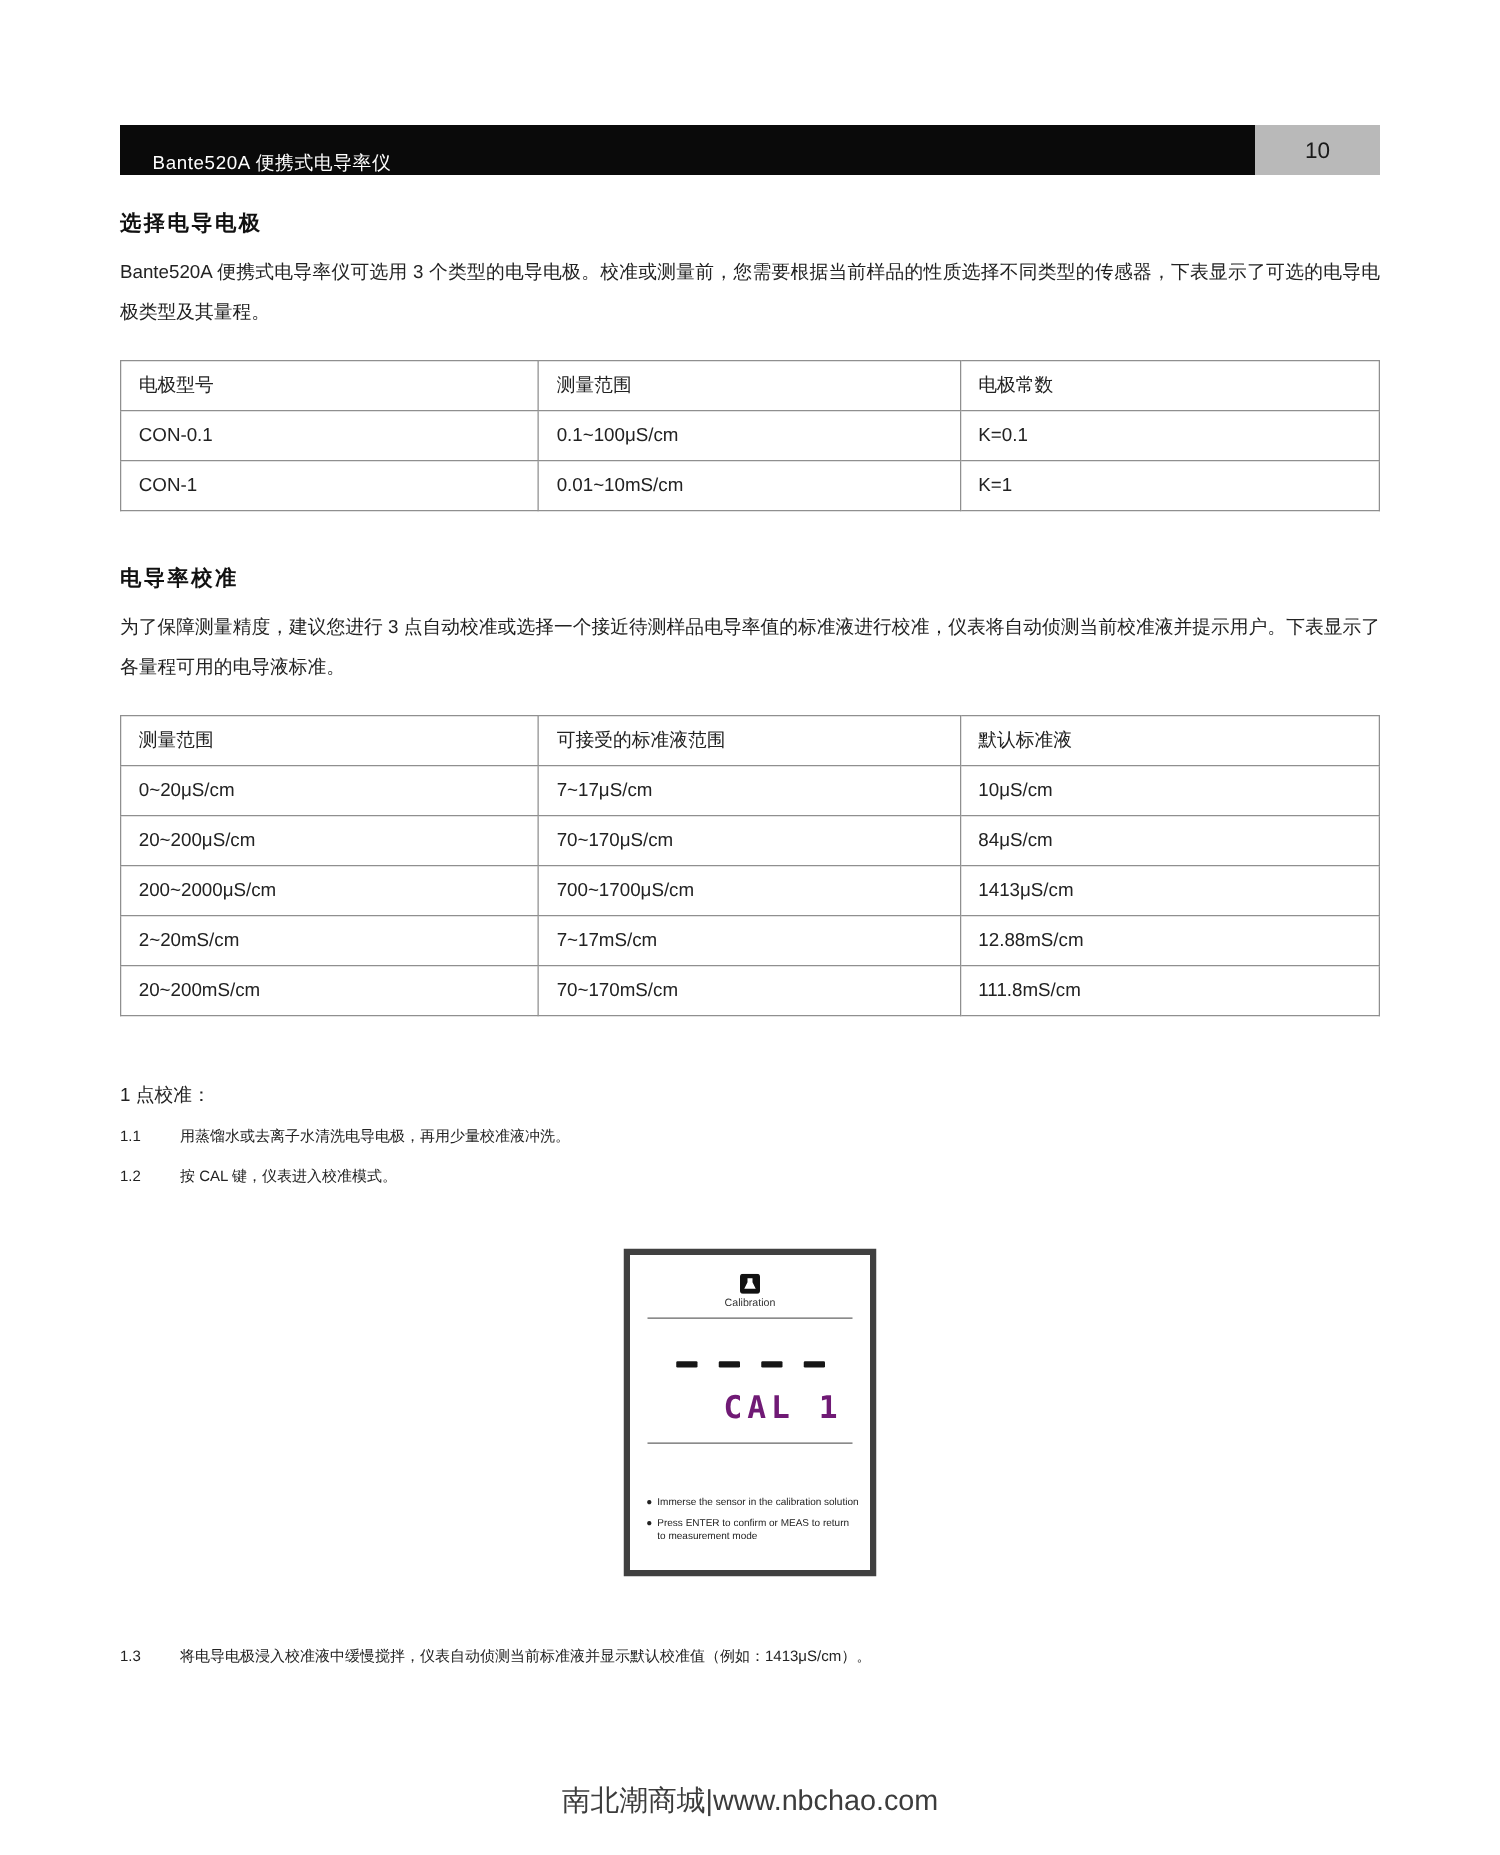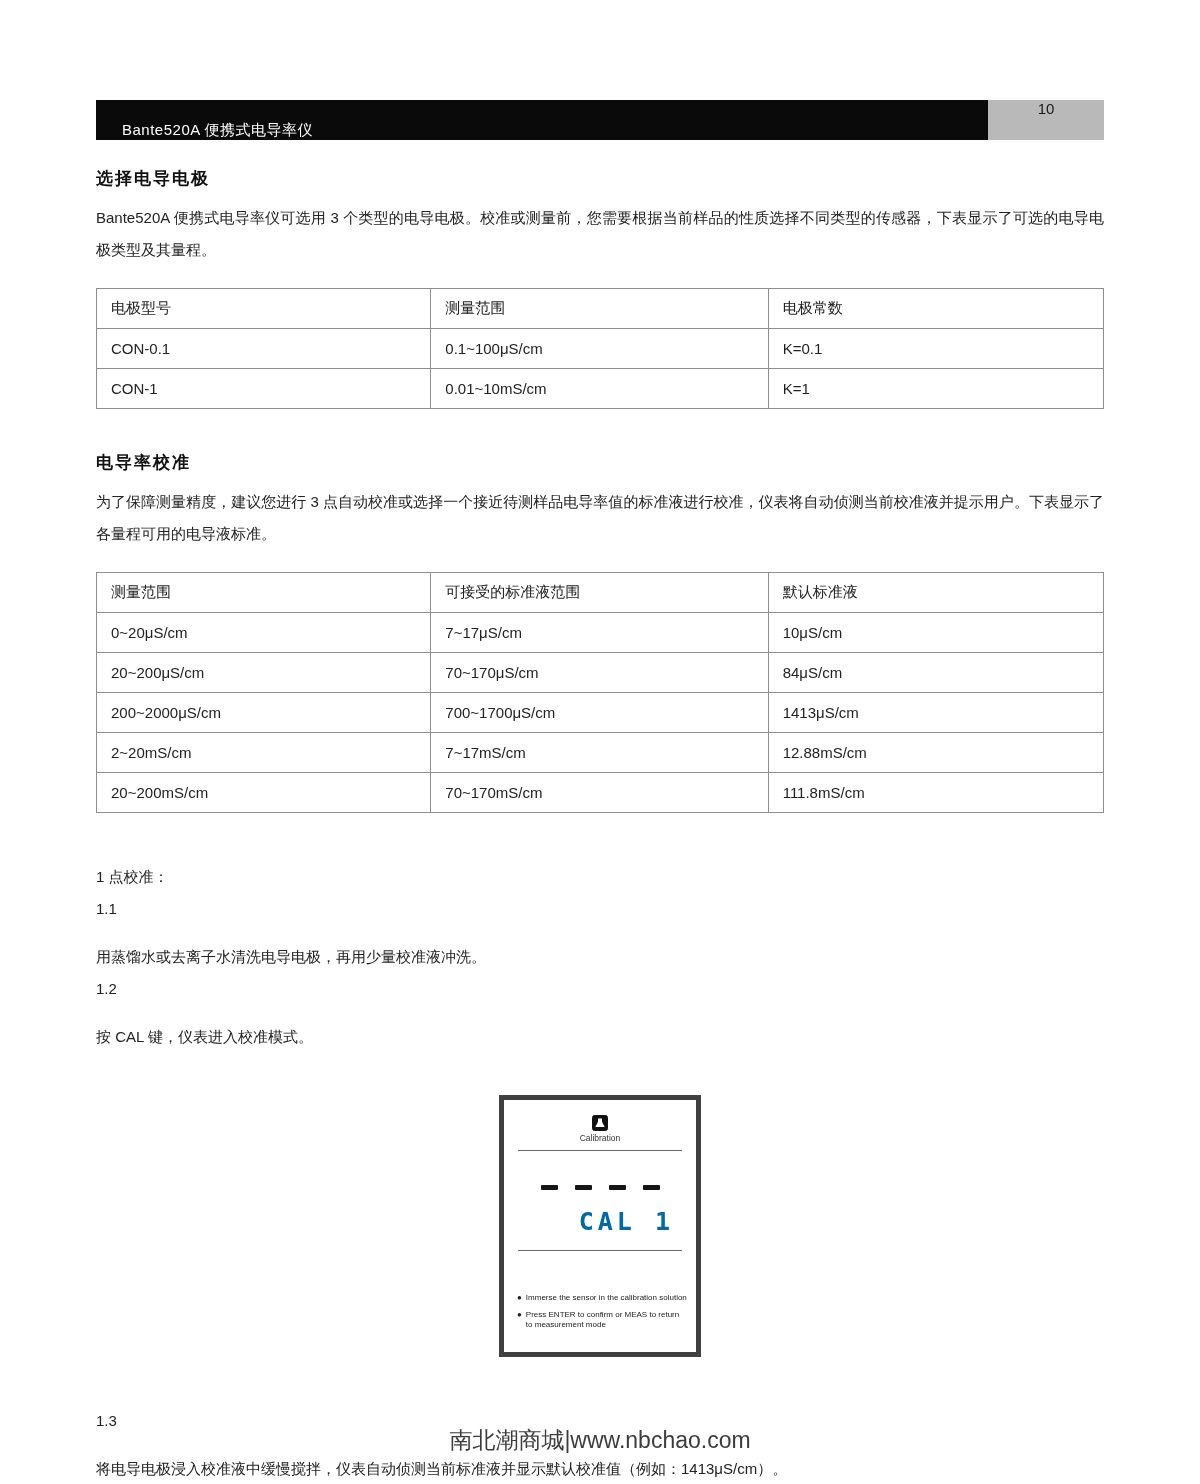--- a/index.html
+++ b/index.html
@@ -3,47 +3,47 @@
 <meta charset="utf-8">
 <style>
   * { margin:0; padding:0; box-sizing:border-box; }
   html,body { background:#ffffff; }
   body { font-family:"Liberation Sans","DejaVu Sans",sans-serif; color:#222; }
   .page { width:1200px; height:1484px; position:relative; background:#fff; overflow:hidden; margin:0 auto; }
 
   
   .topbar { position:absolute; top:100px; left:96px; width:1008px; height:40px; display:flex; }
   .topbar-black { flex:1; background:#0a0a0a; color:#fff; display:flex; align-items:flex-end; padding-left:26px; font-size:15px; letter-spacing:.5px; }
-  .topbar-page { width:116px; background:#b9b9b9; color:#1a1a1a; display:flex; align-items:flex-start; justify-content:center; font-size:15px; }
+  .topbar-page { width:100px; background:#b9b9b9; color:#1a1a1a; display:flex; align-items:center; justify-content:center; font-size:18px; }
 
   .content { position:absolute; top:123px; left:96px; width:1008px; }
 
   h2.sec { font-size:17px; font-weight:bold; letter-spacing:2px; color:#111; }
   .sec1-title { margin-top:44px; }
   .sec2-title { margin-top:42px; }
   p.body { font-size:15px; line-height:32px; color:#222; text-align:justify; margin-top:12px; }
   p.body + p.body { margin-top:0; }
 
   table.grid { width:100%; border-collapse:collapse; margin-top:22px; font-size:15px; color:#222; table-layout:fixed; }
   table.grid th, table.grid td { border:1px solid #8f8f8f; height:40px; padding:0 8px 0 14px; text-align:left; font-weight:normal; vertical-align:middle; }
   col.c1 { width:33.2%; } col.c2 { width:33.5%; } col.c3 { width:33.3%; }
 
   .steps-title { font-size:15px; margin-top:48px; line-height:32px; }
-  .step { display:flex; font-size:15px; line-height:32px;flex-direction:column; }
+  .step { display:flex; font-size:12px; line-height:32px; }
   .step-num { width:48px; flex:0 0 48px; }
   .step-text { flex:1; }
 
   
   .device { width:202px; height:262px; border:5px solid #404040; margin:42px auto 0; position:relative; background:#fff; }
   .dev-icon { display:block; margin:15px auto 2px; width:16px; height:16px; }
   .dev-icon-label { text-align:center; font-size:8.5px; color:#333; }
   .dev-line { border-top:1px solid #666; margin:7px 14px 0; }
   .lcd-dashes { display:flex; justify-content:center; gap:17px; margin-top:34px; height:6px; }
   .dash { width:17px; height:5px; background:#161616; border-radius:1px; }
-  .lcd-text { text-align:right; padding-right:22px; margin-top:16px; font-family:"DejaVu Sans Mono","Liberation Mono",monospace; font-weight:bold; font-size:25px; letter-spacing:4px; color:#0369a1; }
+  .lcd-text { text-align:right; padding-right:22px; margin-top:16px; font-family:"DejaVu Sans Mono","Liberation Mono",monospace; font-weight:bold; font-size:25px; letter-spacing:4px; color:#701a75; }
   .dev-line2 { border-top:1px solid #666; margin:14px 14px 0; }
   .dev-notes { position:absolute; left:13px; right:8px; bottom:22px; font-size:8px; color:#222; }
   .dev-note { display:flex; gap:4px; margin-top:7px; line-height:10px; }
   .dev-note .bullet { flex:0 0 auto; }
 
   .footer { position:absolute; left:0; right:0; bottom:28px; text-align:center; font-size:23px; color:#3c3c3c; }
 </style>
 </head>
 <body>
 

